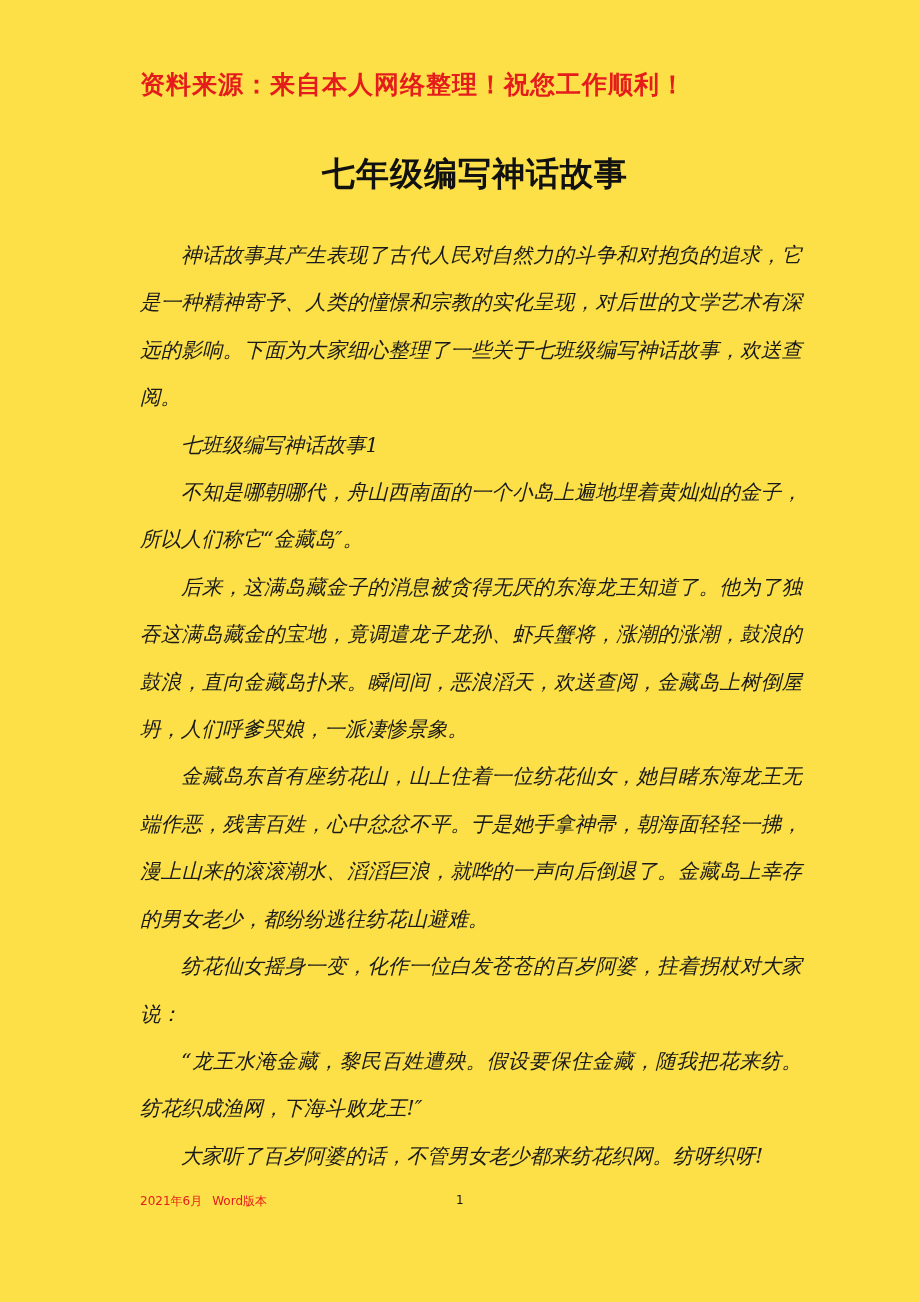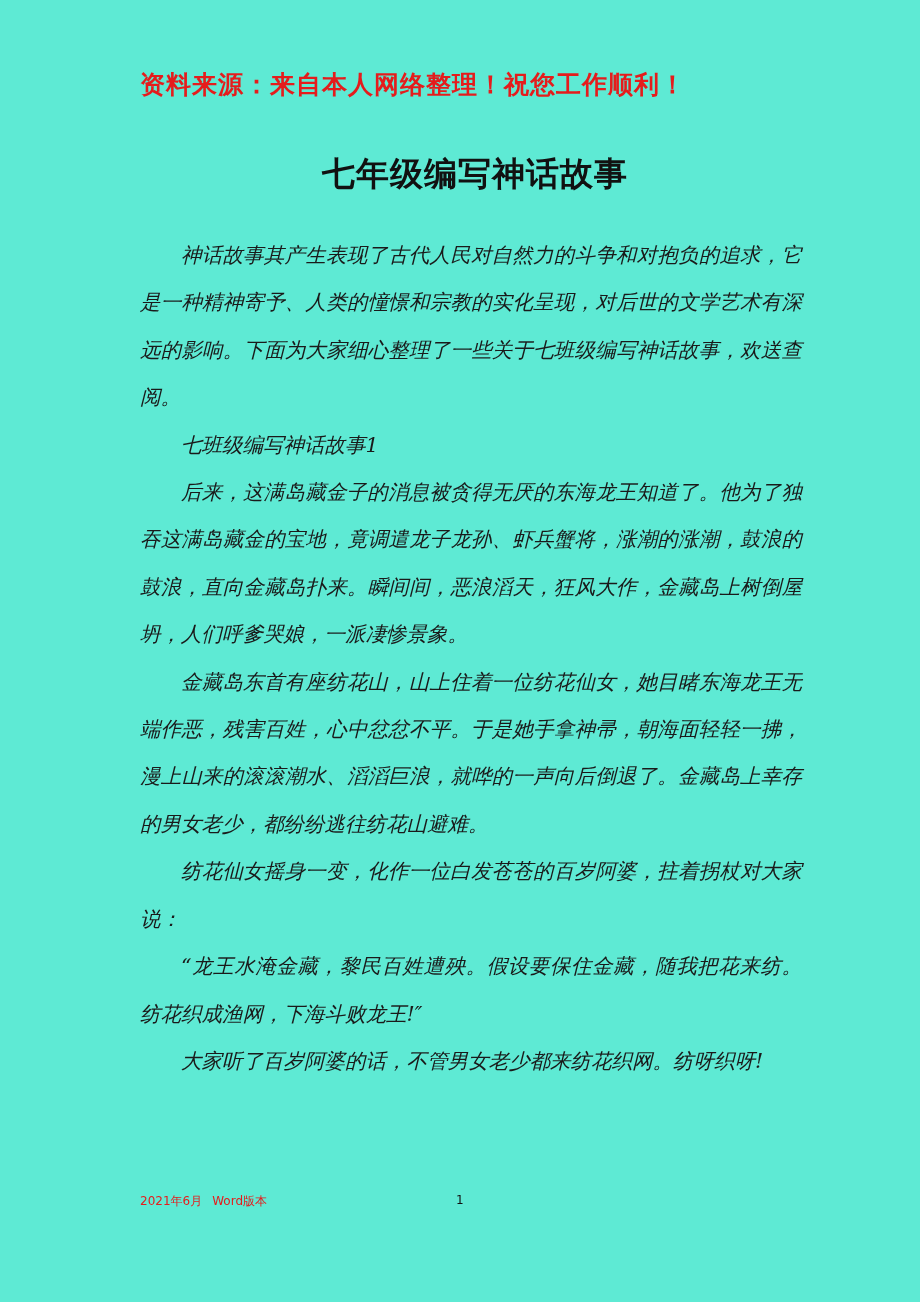--- a/index.html
+++ b/index.html
@@ -13,21 +13,21 @@
       position: relative;
       overflow: hidden;
       font-family: "DejaVu Serif", "Liberation Serif", serif;
       color: #111111;
     }
     .page {
       position: absolute;
       left: 0; top: 0;
       width: 920px;
       height: 1302px;
-      background: #5eead4;
+      background: #fde047;
     }
     .source-banner {
       position: absolute;
       left: 140px;
       top: 68px;
       font-family: "DejaVu Sans", "Liberation Sans", sans-serif;
       font-size: 25px;
       font-weight: bold;
       letter-spacing: 1px;
       color: #e51c1c;
@@ -86,21 +86,22 @@
 
 <div class="page">
 
   <div class="source-banner">资料来源：来自本人网络整理！祝您工作顺利！</div>
 
   <div class="doc-title">七年级编写神话故事</div>
 
   <div class="body-text">
     <p>神话故事其产生表现了古代人民对自然力的斗争和对抱负的追求，它是一种精神寄予、人类的憧憬和宗教的实化呈现，对后世的文学艺术有深远的影响。下面为大家细心整理了一些关于七班级编写神话故事，欢送查阅。</p>
     <p>七班级编写神话故事1</p>
-    <p>后来，这满岛藏金子的消息被贪得无厌的东海龙王知道了。他为了独吞这满岛藏金的宝地，竟调遣龙子龙孙、虾兵蟹将，涨潮的涨潮，鼓浪的鼓浪，直向金藏岛扑来。瞬间间，恶浪滔天，狂风大作，金藏岛上树倒屋坍，人们呼爹哭娘，一派凄惨景象。</p>
+    <p>不知是哪朝哪代，舟山西南面的一个小岛上遍地埋着黄灿灿的金子，所以人们称它“金藏岛″。</p>
+    <p>后来，这满岛藏金子的消息被贪得无厌的东海龙王知道了。他为了独吞这满岛藏金的宝地，竟调遣龙子龙孙、虾兵蟹将，涨潮的涨潮，鼓浪的鼓浪，直向金藏岛扑来。瞬间间，恶浪滔天，欢送查阅，金藏岛上树倒屋坍，人们呼爹哭娘，一派凄惨景象。</p>
     <p>金藏岛东首有座纺花山，山上住着一位纺花仙女，她目睹东海龙王无端作恶，残害百姓，心中忿忿不平。于是她手拿神帚，朝海面轻轻一拂，漫上山来的滚滚潮水、滔滔巨浪，就哗的一声向后倒退了。金藏岛上幸存的男女老少，都纷纷逃往纺花山避难。</p>
     <p>纺花仙女摇身一变，化作一位白发苍苍的百岁阿婆，拄着拐杖对大家说：</p>
     <p>“龙王水淹金藏，黎民百姓遭殃。假设要保住金藏，随我把花来纺。纺花织成渔网，下海斗败龙王!″</p>
     <p>大家听了百岁阿婆的话，不管男女老少都来纺花织网。纺呀织呀!</p>
   </div>
 
   <div class="footer">
     <span>2021年6月</span><span class="version">Word版本</span>
   </div>
 

